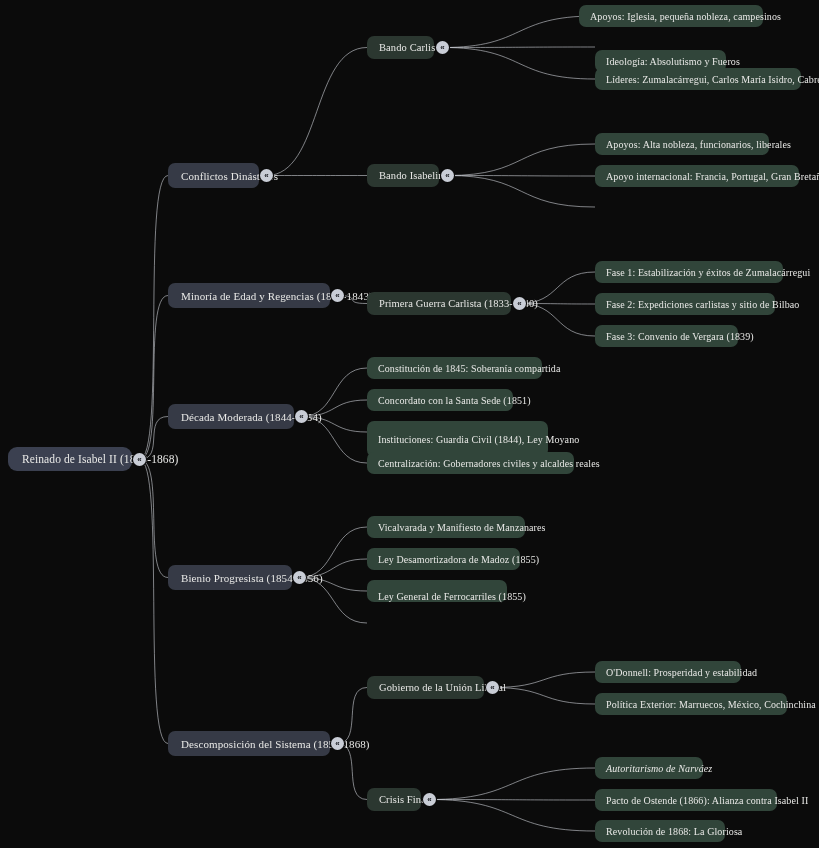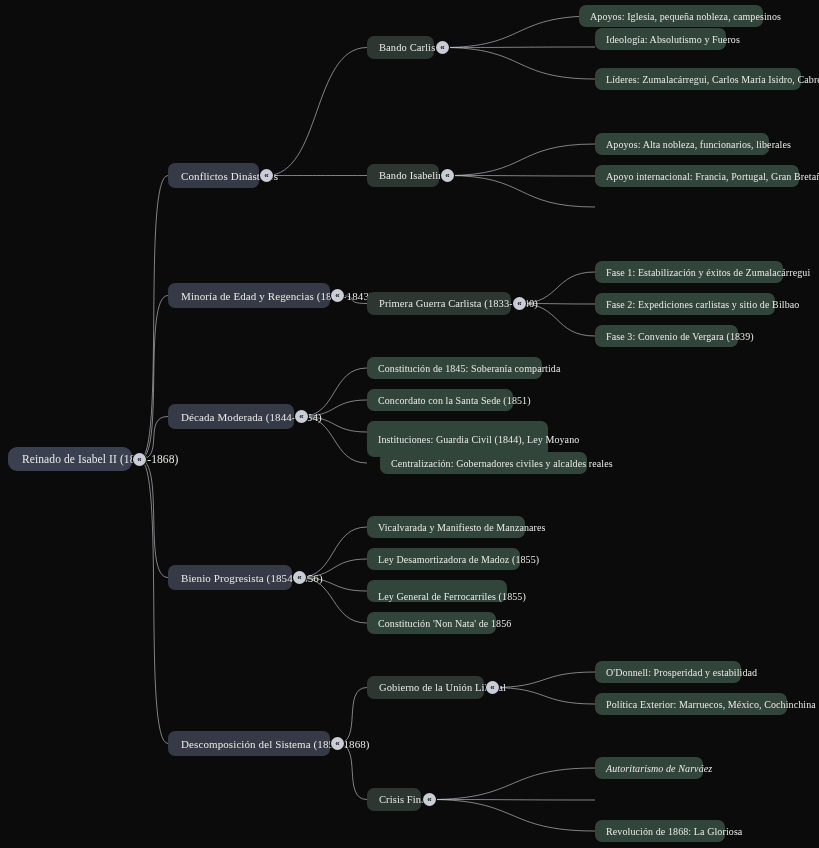--- a/index.html
+++ b/index.html
@@ -107,21 +107,21 @@
       <span class="label">Conflictos Dinásticos</span>
     </div>
     <div class="toggle" style="left: 260px; top: 169px;">«</div>
     <div class="node n-l3" style="left: 367px; top: 36px; width: 67px; height: 23px;">
       <span class="label">Bando Carlista</span>
     </div>
     <div class="toggle" style="left: 436px; top: 41px;">«</div>
     <div class="node n-leaf" style="left: 579px; top: 5px; width: 184px; height: 22px;">
       <span class="label">Apoyos: Iglesia, pequeña nobleza, campesinos</span>
     </div>
-    <div class="node n-leaf" style="left: 595px; top: 28px; width: 131px; height: 22px;">
+    <div class="node n-leaf" style="left: 595px; top: 50px; width: 131px; height: 22px;">
       <span class="label">Ideología: Absolutismo y Fueros</span>
     </div>
     <div class="node n-leaf" style="left: 595px; top: 68px; width: 206px; height: 22px;">
       <span class="label">Líderes: Zumalacárregui, Carlos María Isidro, Cabrera</span>
     </div>
     <div class="node n-l3" style="left: 367px; top: 164px; width: 72px; height: 23px;">
       <span class="label">Bando Isabelino</span>
     </div>
     <div class="toggle" style="left: 441px; top: 169px;">«</div>
     <div class="node n-leaf" style="left: 595px; top: 133px; width: 174px; height: 22px;">
@@ -153,39 +153,36 @@
     <div class="toggle" style="left: 295px; top: 410px;">«</div>
     <div class="node n-leaf" style="left: 367px; top: 357px; width: 175px; height: 22px;">
       <span class="label">Constitución de 1845: Soberanía compartida</span>
     </div>
     <div class="node n-leaf" style="left: 367px; top: 389px; width: 146px; height: 22px;">
       <span class="label">Concordato con la Santa Sede (1851)</span>
     </div>
     <div class="node n-leaf" style="left: 367px; top: 421px; width: 181px; height: 36px;">
       <span class="label">Instituciones: Guardia Civil (1844), Ley Moyano</span>
     </div>
-    <div class="node n-leaf" style="left: 380px; top: 452px; width: 207px; height: 22px; align-items: center;">
+    <div class="node n-leaf" style="left: 367px; top: 452px; width: 207px; height: 22px; align-items: center;">
       <span class="label">Centralización: Gobernadores civiles y alcaldes reales</span>
     </div>
     <div class="node n-l2" style="left: 168px; top: 565px; width: 124px; height: 25px;">
       <span class="label">Bienio Progresista (1854-1856)</span>
     </div>
     <div class="toggle" style="left: 293px; top: 571px;">«</div>
     <div class="node n-leaf" style="left: 367px; top: 516px; width: 158px; height: 22px;">
       <span class="label">Vicalvarada y Manifiesto de Manzanares</span>
     </div>
     <div class="node n-leaf" style="left: 367px; top: 548px; width: 153px; height: 22px; font-family: Liberation Serif, serif;">
       <span class="label">Ley Desamortizadora de Madoz (1855)</span>
     </div>
     <div class="node n-leaf" style="left: 367px; top: 580px; width: 140px; height: 22px; align-items: flex-end;">
       <span class="label">Ley General de Ferrocarriles (1855)</span>
     </div>
-    <div class="node n-leaf" style="left: 367px; top: 612px; width: 129px; height: 22px;">
-      <span class="label">Constitución 'Non Nata' de 1856</span>
-    </div>
     <div class="node n-l2" style="left: 168px; top: 731px; width: 162px; height: 25px;">
       <span class="label">Descomposición del Sistema (1856-1868)</span>
     </div>
     <div class="toggle" style="left: 331px; top: 737px;">«</div>
     <div class="node n-l3" style="left: 367px; top: 676px; width: 117px; height: 23px;">
       <span class="label">Gobierno de la Unión Liberal</span>
     </div>
     <div class="toggle" style="left: 486px; top: 681px;">«</div>
     <div class="node n-leaf" style="left: 595px; top: 661px; width: 146px; height: 22px;">
       <span class="label">O'Donnell: Prosperidad y estabilidad</span>
@@ -193,16 +190,19 @@
     <div class="node n-leaf" style="left: 595px; top: 693px; width: 192px; height: 22px;">
       <span class="label">Política Exterior: Marruecos, México, Cochinchina</span>
     </div>
     <div class="node n-l3" style="left: 367px; top: 788px; width: 54px; height: 23px;">
       <span class="label">Crisis Final</span>
     </div>
     <div class="toggle" style="left: 423px; top: 793px;">«</div>
     <div class="node n-leaf" style="left: 595px; top: 757px; width: 108px; height: 22px; font-style: italic;">
       <span class="label">Autoritarismo de Narváez</span>
     </div>
+    <div class="node n-leaf" style="left: 595px; top: 789px; width: 182px; height: 22px;">
+      <span class="label">Pacto de Ostende (1866): Alianza contra Isabel II</span>
+    </div>
     <div class="node n-leaf" style="left: 595px; top: 820px; width: 130px; height: 22px;">
       <span class="label">Revolución de 1868: La Gloriosa</span>
     </div>
   </div>
 
 </body></html>

